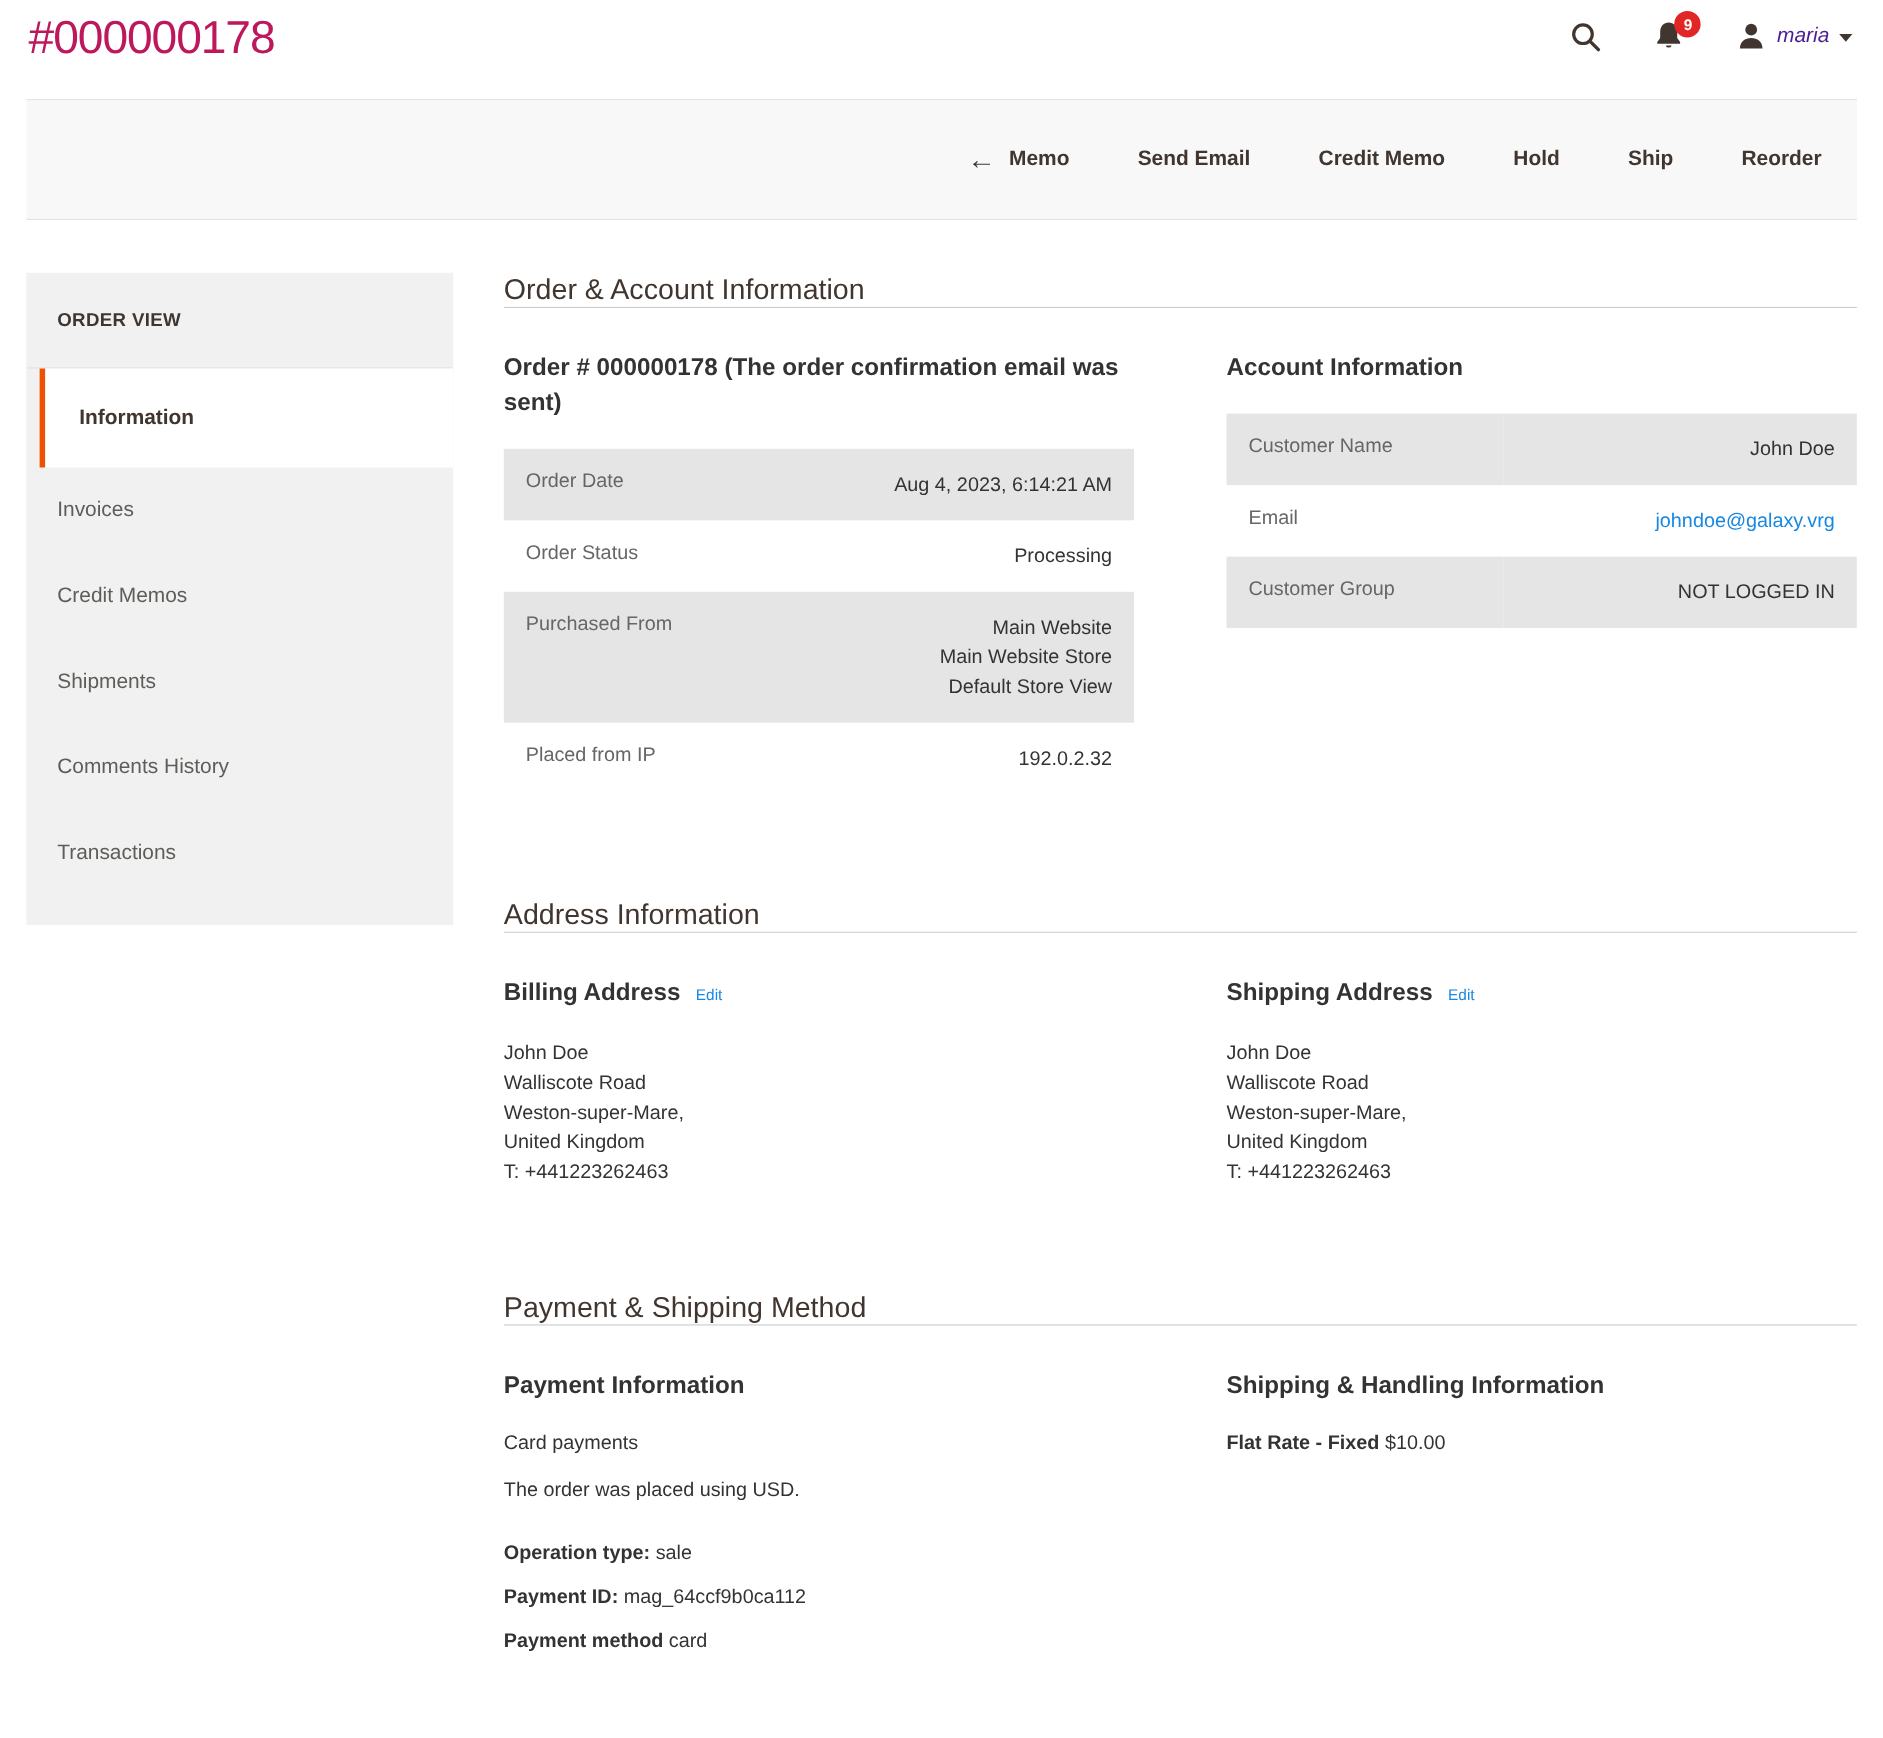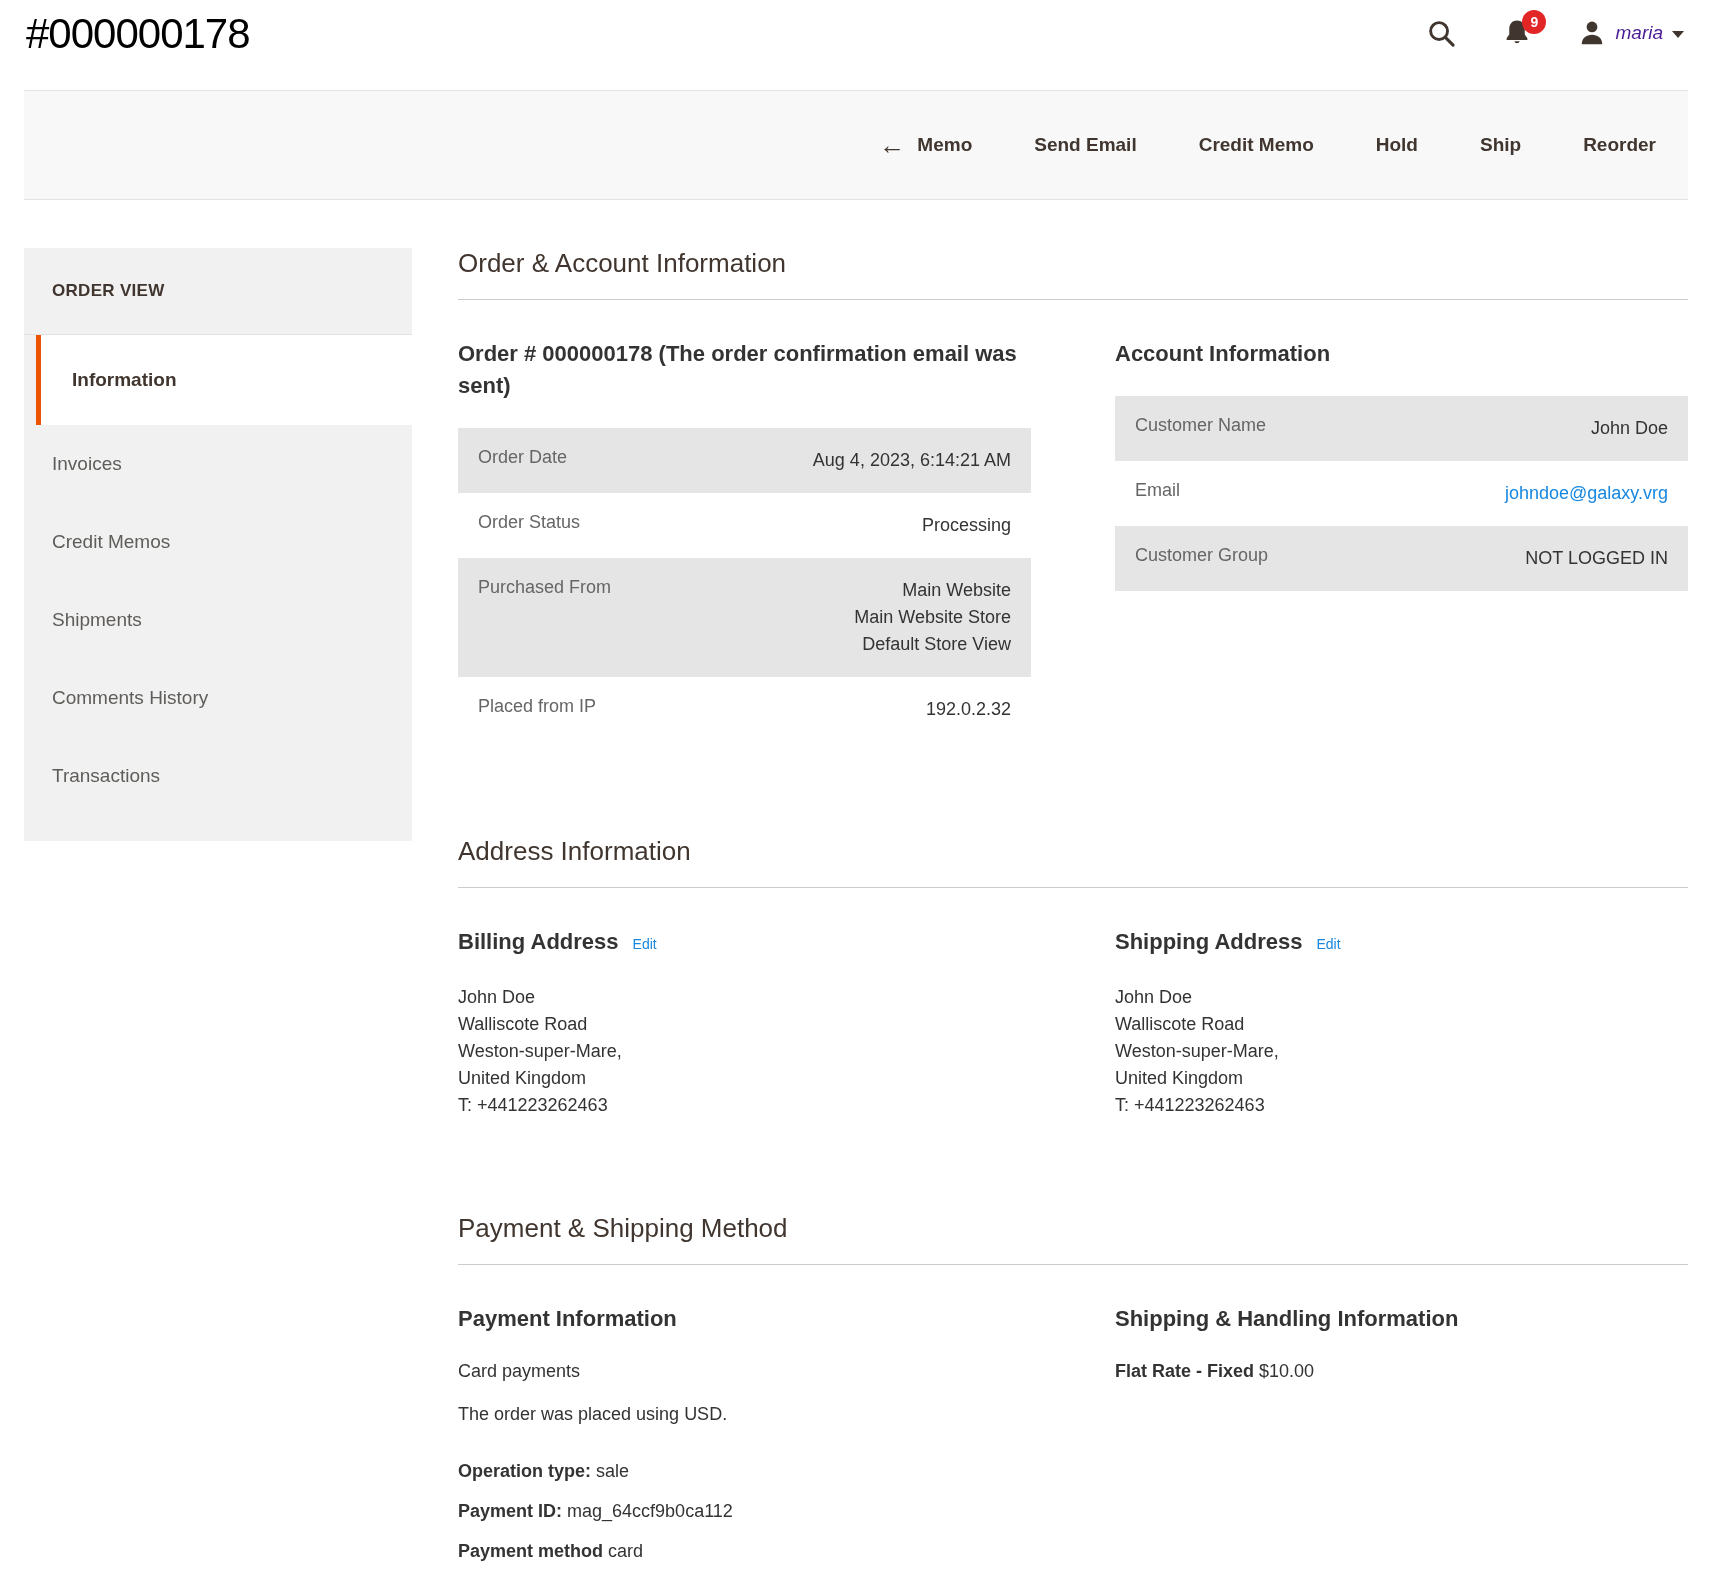--- a/index.html
+++ b/index.html
@@ -15,21 +15,21 @@
   
   .page-header {
     display: flex;
     justify-content: space-between;
     align-items: flex-start;
     padding: 10px 28px 0 26px;
   }
   .page-title {
     font-size: 42px;
     font-weight: 300;
-    color: #000000;
+    color: #be185d;
     letter-spacing: -1px;
   }
   .header-actions {
     display: flex;
     align-items: center;
     gap: 46px;
     margin-top: 8px;
   }
   .icon-btn { background: none; border: none; cursor: pointer; padding: 0; position: relative; display: flex; align-items: center; }
   .notif-wrap { position: relative; }
@@ -123,21 +123,20 @@
   }
 
   
   .main-col { flex: 1; min-width: 0; }
   .section { margin-bottom: 94px; }
   .section:last-child { margin-bottom: 13px; }
   .section-title {
     font-size: 26px;
     font-weight: 400;
     color: #41362f;
-    padding-bottom: 20px;
     border-bottom: 1px solid #cccccc;
     margin-bottom: 38px;
   }
   .two-col {
     display: grid;
     grid-template-columns: 1fr 1fr;
     column-gap: 84px;
   }
   .box-title {
     font-size: 22px;

